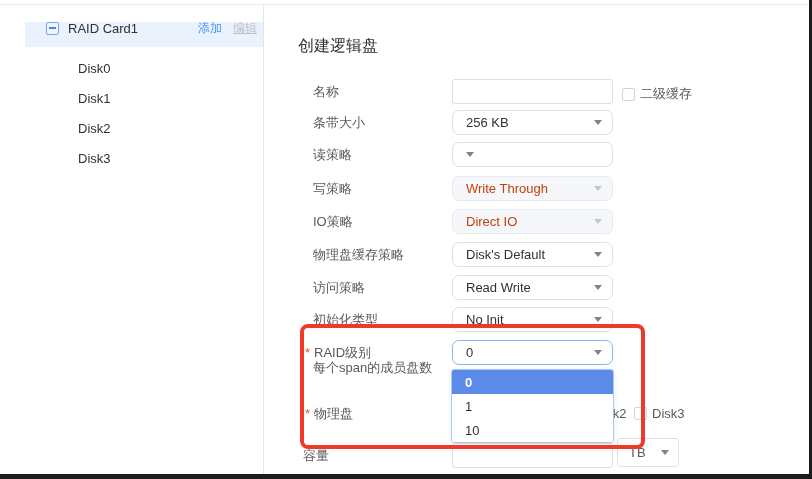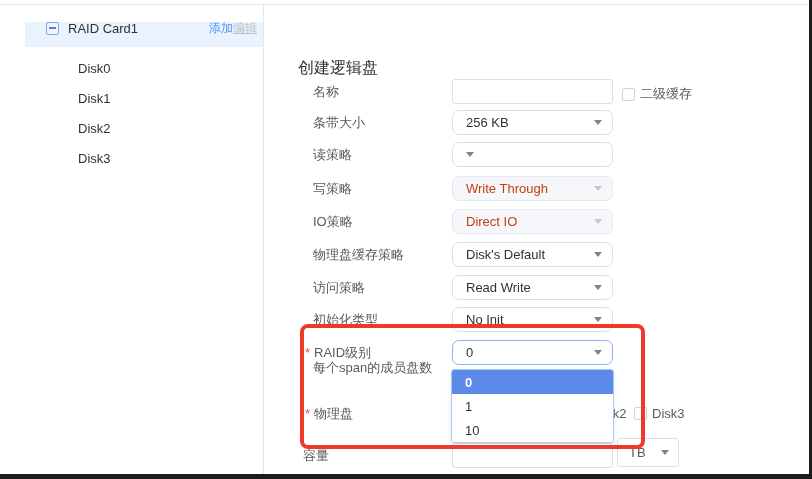--- a/index.html
+++ b/index.html
@@ -15,29 +15,29 @@
 
   
   .sidebar { position:absolute; left:25px; top:5px; width:238px; height:469px; background:#fff; }
   .tree-row-selected { position:absolute; left:0; top:17px; width:238px; height:25px;
     background:#eaf3fd; display:flex; align-items:center; padding:0 6px 13px 21px; }
   .expand-icon { width:13px; height:13px; border:1px solid #7aa6ee; border-radius:2px;
     background:#edf4fe; display:inline-flex; align-items:center; justify-content:center; flex:0 0 13px; }
   .expand-icon::after { content:""; width:7px; height:1.5px; background:#4a82e8; display:block; }
   .tree-title { margin-left:9px; font-size:13px; color:#303133; font-weight:500; flex:1 1 auto;
     white-space:nowrap; overflow:hidden; }
-  .tree-link { font-size:12px; margin-left:0; cursor:pointer; }
+  .tree-link { font-size:12px; margin-left:11px; cursor:pointer; }
   .tree-link.add { color:#4a90f5; }
   .tree-link.edit { color:#bcc1c8;text-decoration:underline; }
   .disk-item { position:absolute; left:0; width:238px; height:26px; display:flex; align-items:center;
     padding-left:53px; font-size:13px; color:#303133; cursor:pointer; }
 
   
   .content { position:absolute; left:283px; top:5px; width:526px; height:469px; background:#fff; }
-  .panel-title { position:absolute; left:15px; top:31px; font-size:16px; color:#303133; font-weight:500;margin-top:22px; }
+  .panel-title { position:absolute; left:15px; top:31px; font-size:16px; color:#303133; font-weight:500; }
 
   .row { position:absolute; left:0; width:526px; height:25px; }
   .flabel { position:absolute; left:30px; top:0; height:25px; display:flex; align-items:center;
     font-size:13px; color:#595959; white-space:nowrap; }
   .flabel .star { color:#f24b3b; margin-right:4px; font-size:13px; }
   .flabel.starred { left:22px; }
 
   .control { position:absolute; left:169px; top:0; width:161px; height:25px; }
   .text-input { width:161px; height:25px; border:1px solid #dcdfe6; border-radius:3px;
     background:#fff; font-size:13px; color:#303133; padding:0 8px; outline:none;

